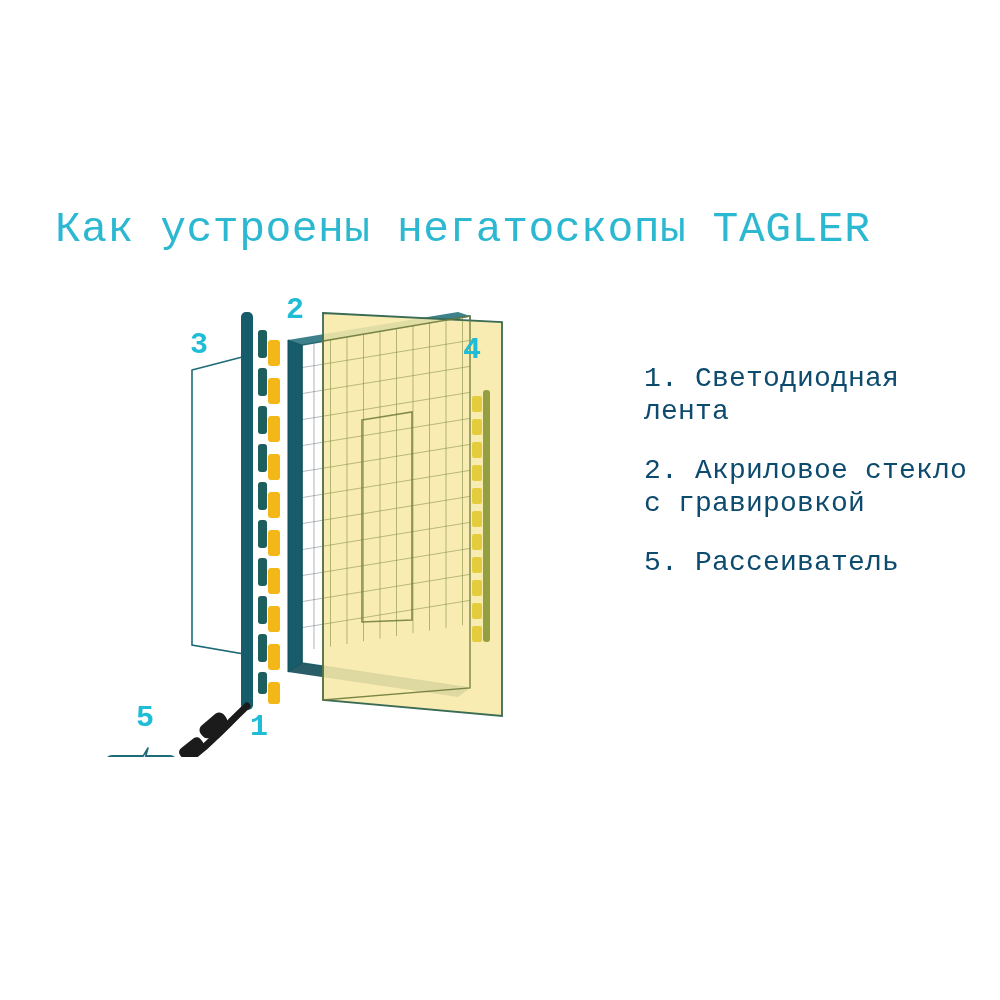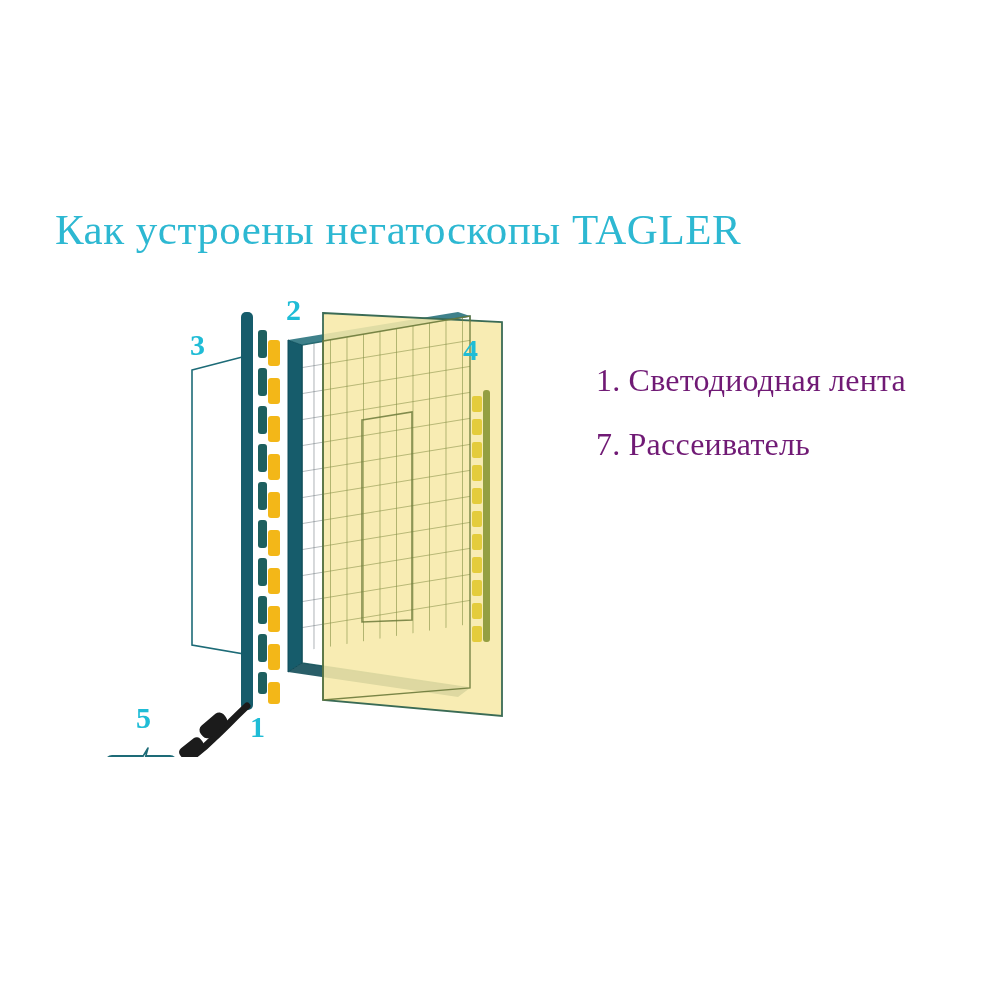--- a/index.html
+++ b/index.html
@@ -6,45 +6,46 @@
     margin: 0;
     padding: 0;
     background: #ffffff;
   }
   #page {
     position: relative;
     width: 1000px;
     height: 757px;
     background: #ffffff;
     overflow: hidden;
-    font-family: Liberation Serif, serif;
+    font-family: Liberation Mono, monospace;
   }
   #title {
     position: absolute;
     left: 55px;
     top: 205px;
     font-size: 43px;
     font-weight: 400;
     letter-spacing: 0.5px;
     color: #2db8d2;
     white-space: nowrap;
   }
   #legend {
     position: absolute;
     left: 596px;
     top: 362px;
     width: 380px;
   }
   .legend-item {
-    color: #701a75;
-    font-size: 32px;
+    color: #0c4a6e;
+    font-size: 28px;
     line-height: 1.18;
     margin-bottom: 26px;
     white-space: pre-line;
     letter-spacing: 0.2px;
+    margin-left: 48px;
   }
   .legend-item:last-child { margin-bottom: 0; }
 
   #diagram {
     position: absolute;
     left: 0;
     top: 0;
     width: 1000px;
     height: 1000px;
   }
@@ -193,16 +194,18 @@
   </svg>
 
   <div class="callout" id="cn-3">3</div>
   <div class="callout" id="cn-2">2</div>
   <div class="callout" id="cn-4">4</div>
   <div class="callout" id="cn-1">1</div>
   <div class="callout" id="cn-5">5</div>
 
   <div id="legend">
     <div class="legend-item">1. Светодиодная лента</div>
-    <div class="legend-item">7. Рассеиватель</div>
+    <div class="legend-item">2. Акриловое стекло
+     с гравировкой</div>
+    <div class="legend-item">5. Рассеиватель</div>
   </div>
 
 </div>
 
 </body></html>

